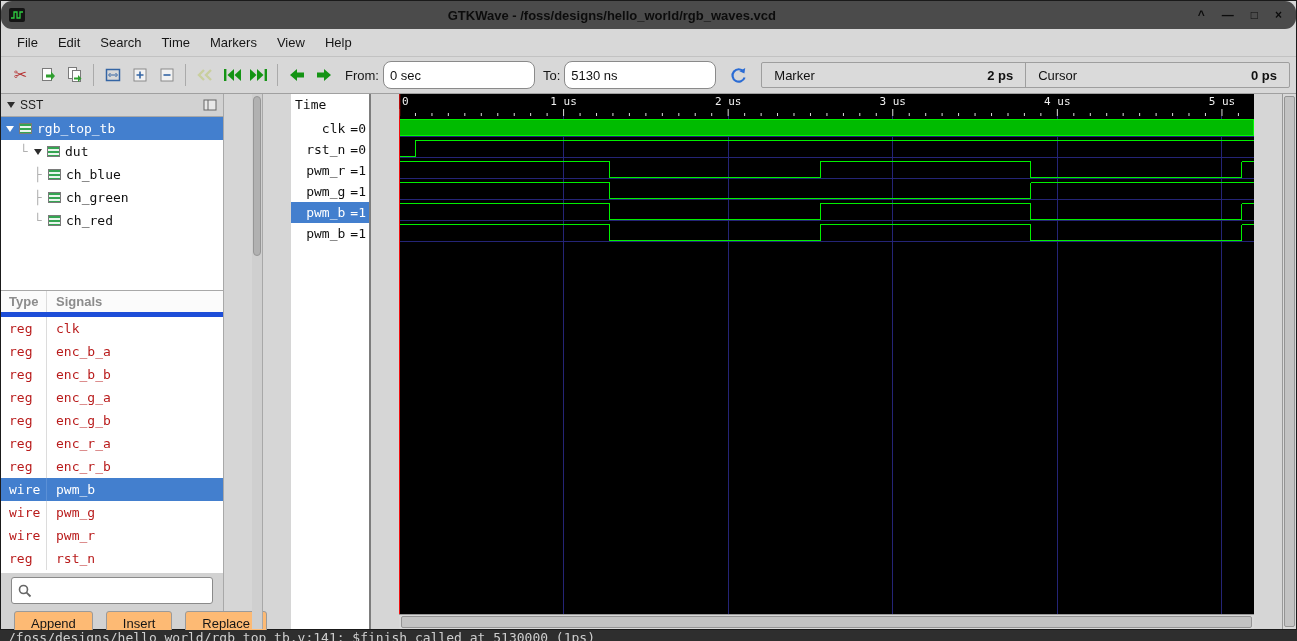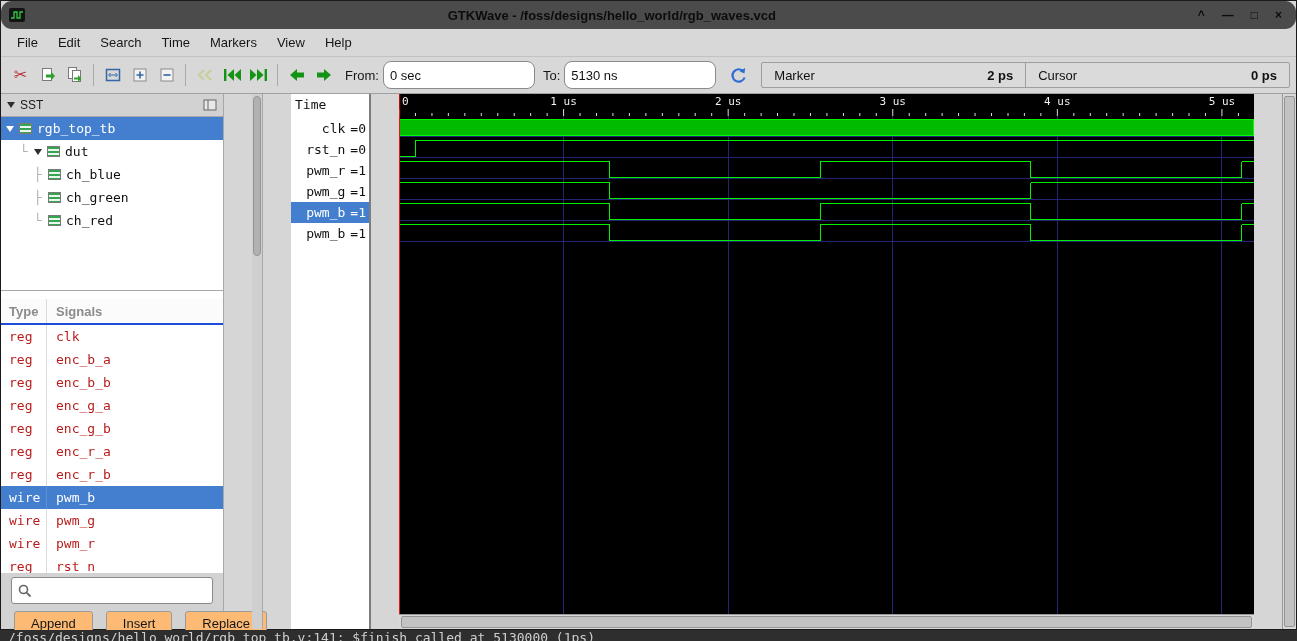--- a/index.html
+++ b/index.html
@@ -54,21 +54,21 @@
 
   .tree { height:175px; background:#fff; border-top:1px solid #a8a8a8; border-bottom:1px solid #a8a8a8;
             overflow:hidden; font-family:"DejaVu Sans Mono", monospace; font-size:13px; flex:0 0 auto; }
   .tree-row { height:23px; display:flex; align-items:center; gap:5px; white-space:nowrap; }
   .tree-row.selected { background:#437fce; color:#fff; }
   .tree-conn { color:#b0b0b0; width:9px; flex:0 0 auto; }
   .scope-icon { width:13px; height:11px; flex:0 0 auto; border:1px solid #7a7a7a;
             background:repeating-linear-gradient(180deg,#35a552 0 2px,#eaf6ee 2px 4px); }
 
   .sigtable { height:282px; background:#fff; overflow:hidden; flex:0 0 auto; }
-  .sig-head { height:26px; display:flex; align-items:center; border-bottom:2px solid #1d4ed8; background:#fbfbfb;margin-top:8px; }
+  .sig-head { height:26px; display:flex; align-items:center; border-bottom:5px solid #1d4ed8; background:#fbfbfb; }
   .sig-head .h { color:#8c8c8c; font-weight:bold; font-size:13px; }
   .sig-type-col { width:46px; padding-left:8px; border-right:1px solid #dcdcdc; height:100%;
             display:flex; align-items:center; flex:0 0 auto; }
   .sig-name-col { padding-left:9px; flex:1; display:flex; align-items:center; height:100%; min-width:0; }
   .sig-row { height:23px; display:flex; align-items:stretch;
             font-family:"DejaVu Sans Mono", monospace; font-size:13px; color:#b91c1c; }
   .sig-row.selected { background:#437fce; color:#fff; }
   .left-flex-spacer { flex:1; min-height:0; }
 
   .search-wrap { margin:4px 10px 0 10px; height:27px; background:#fff; border:1px solid #8a8a8a;

